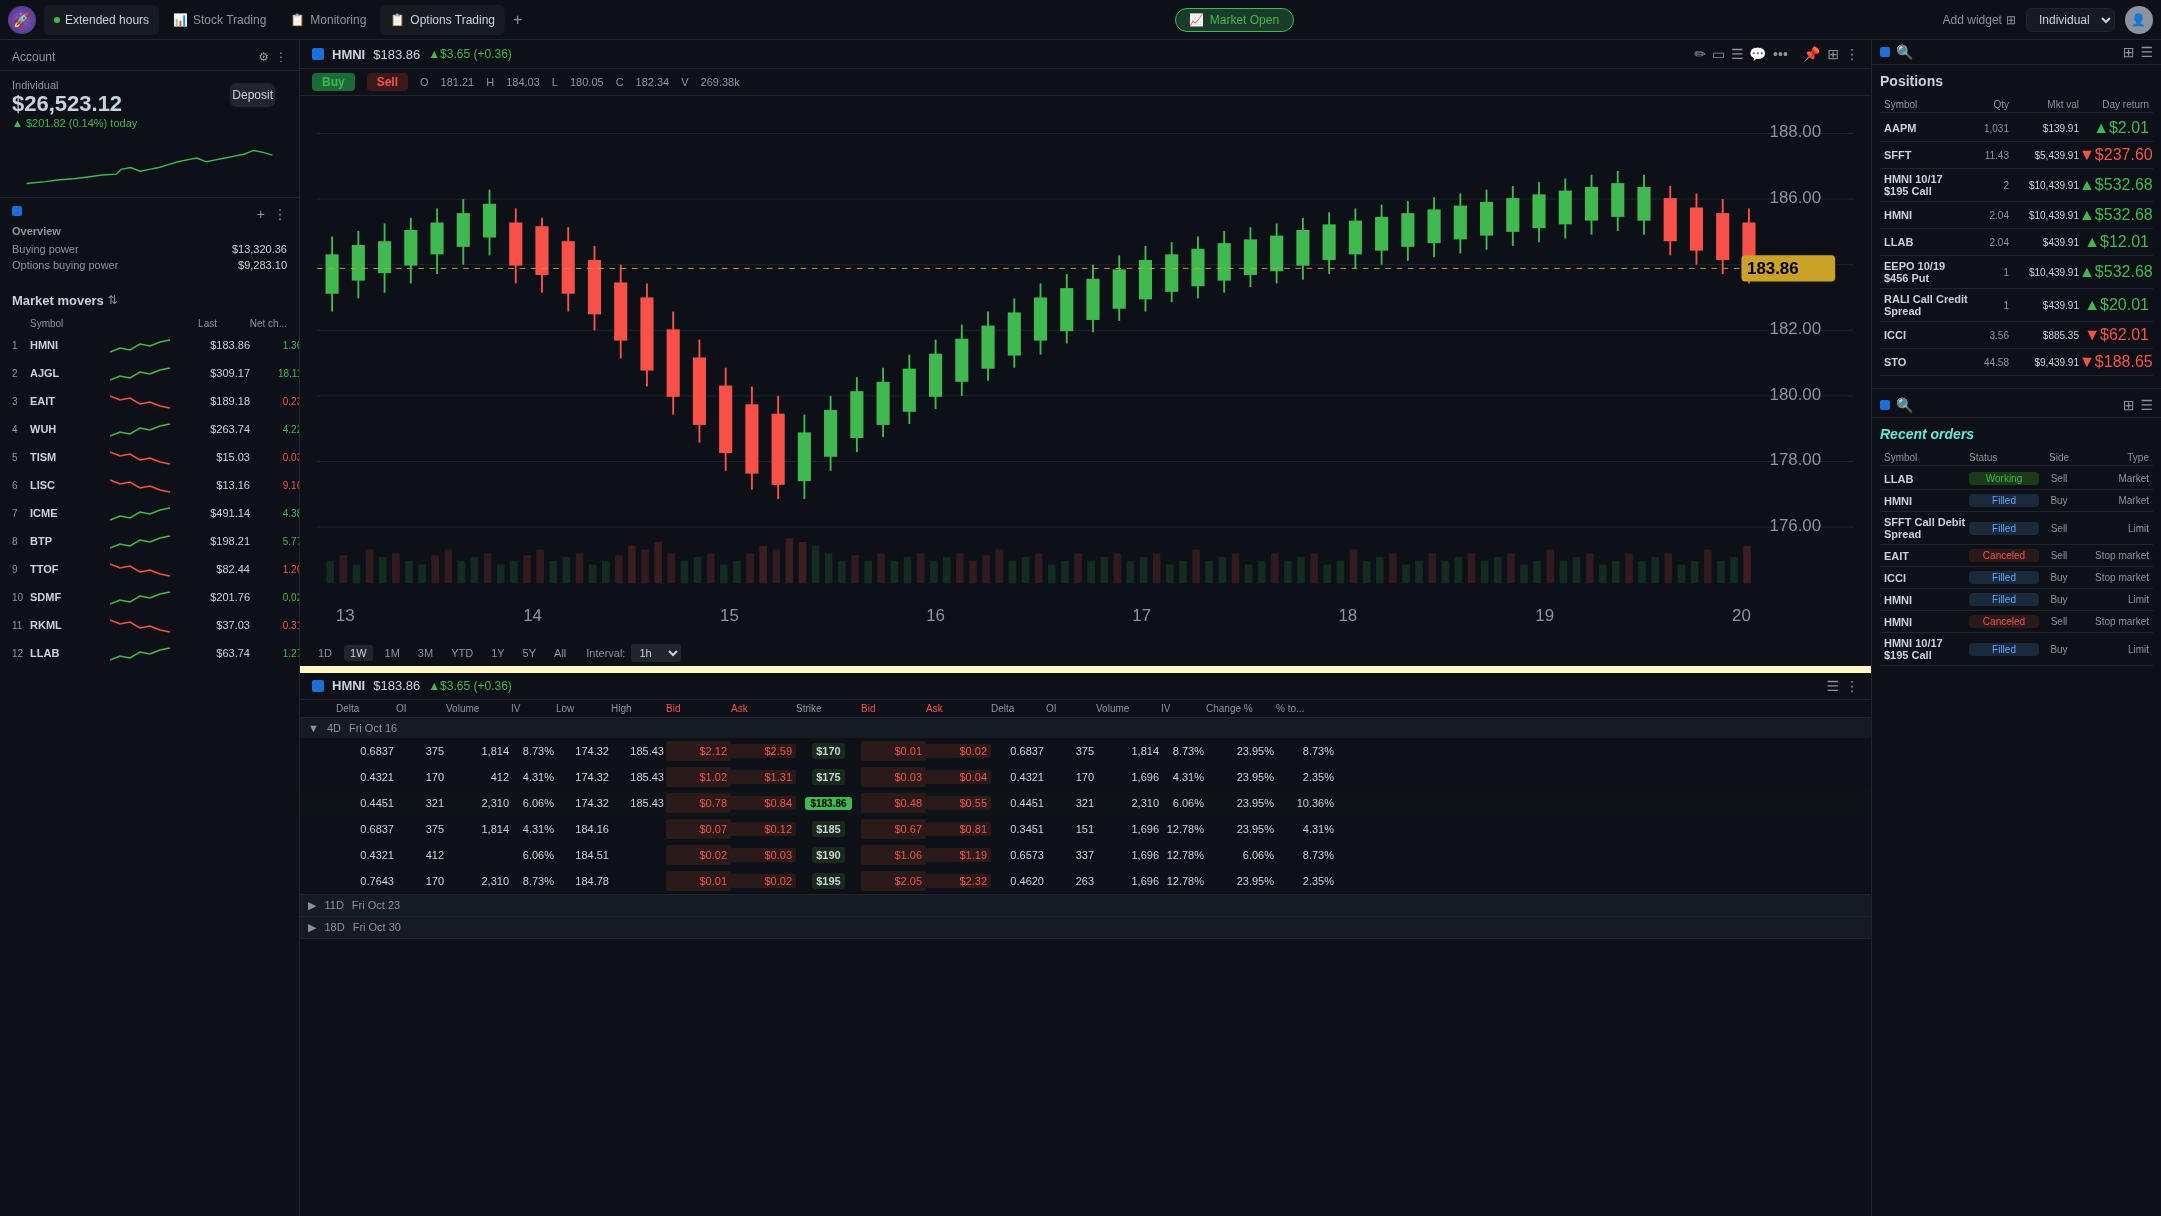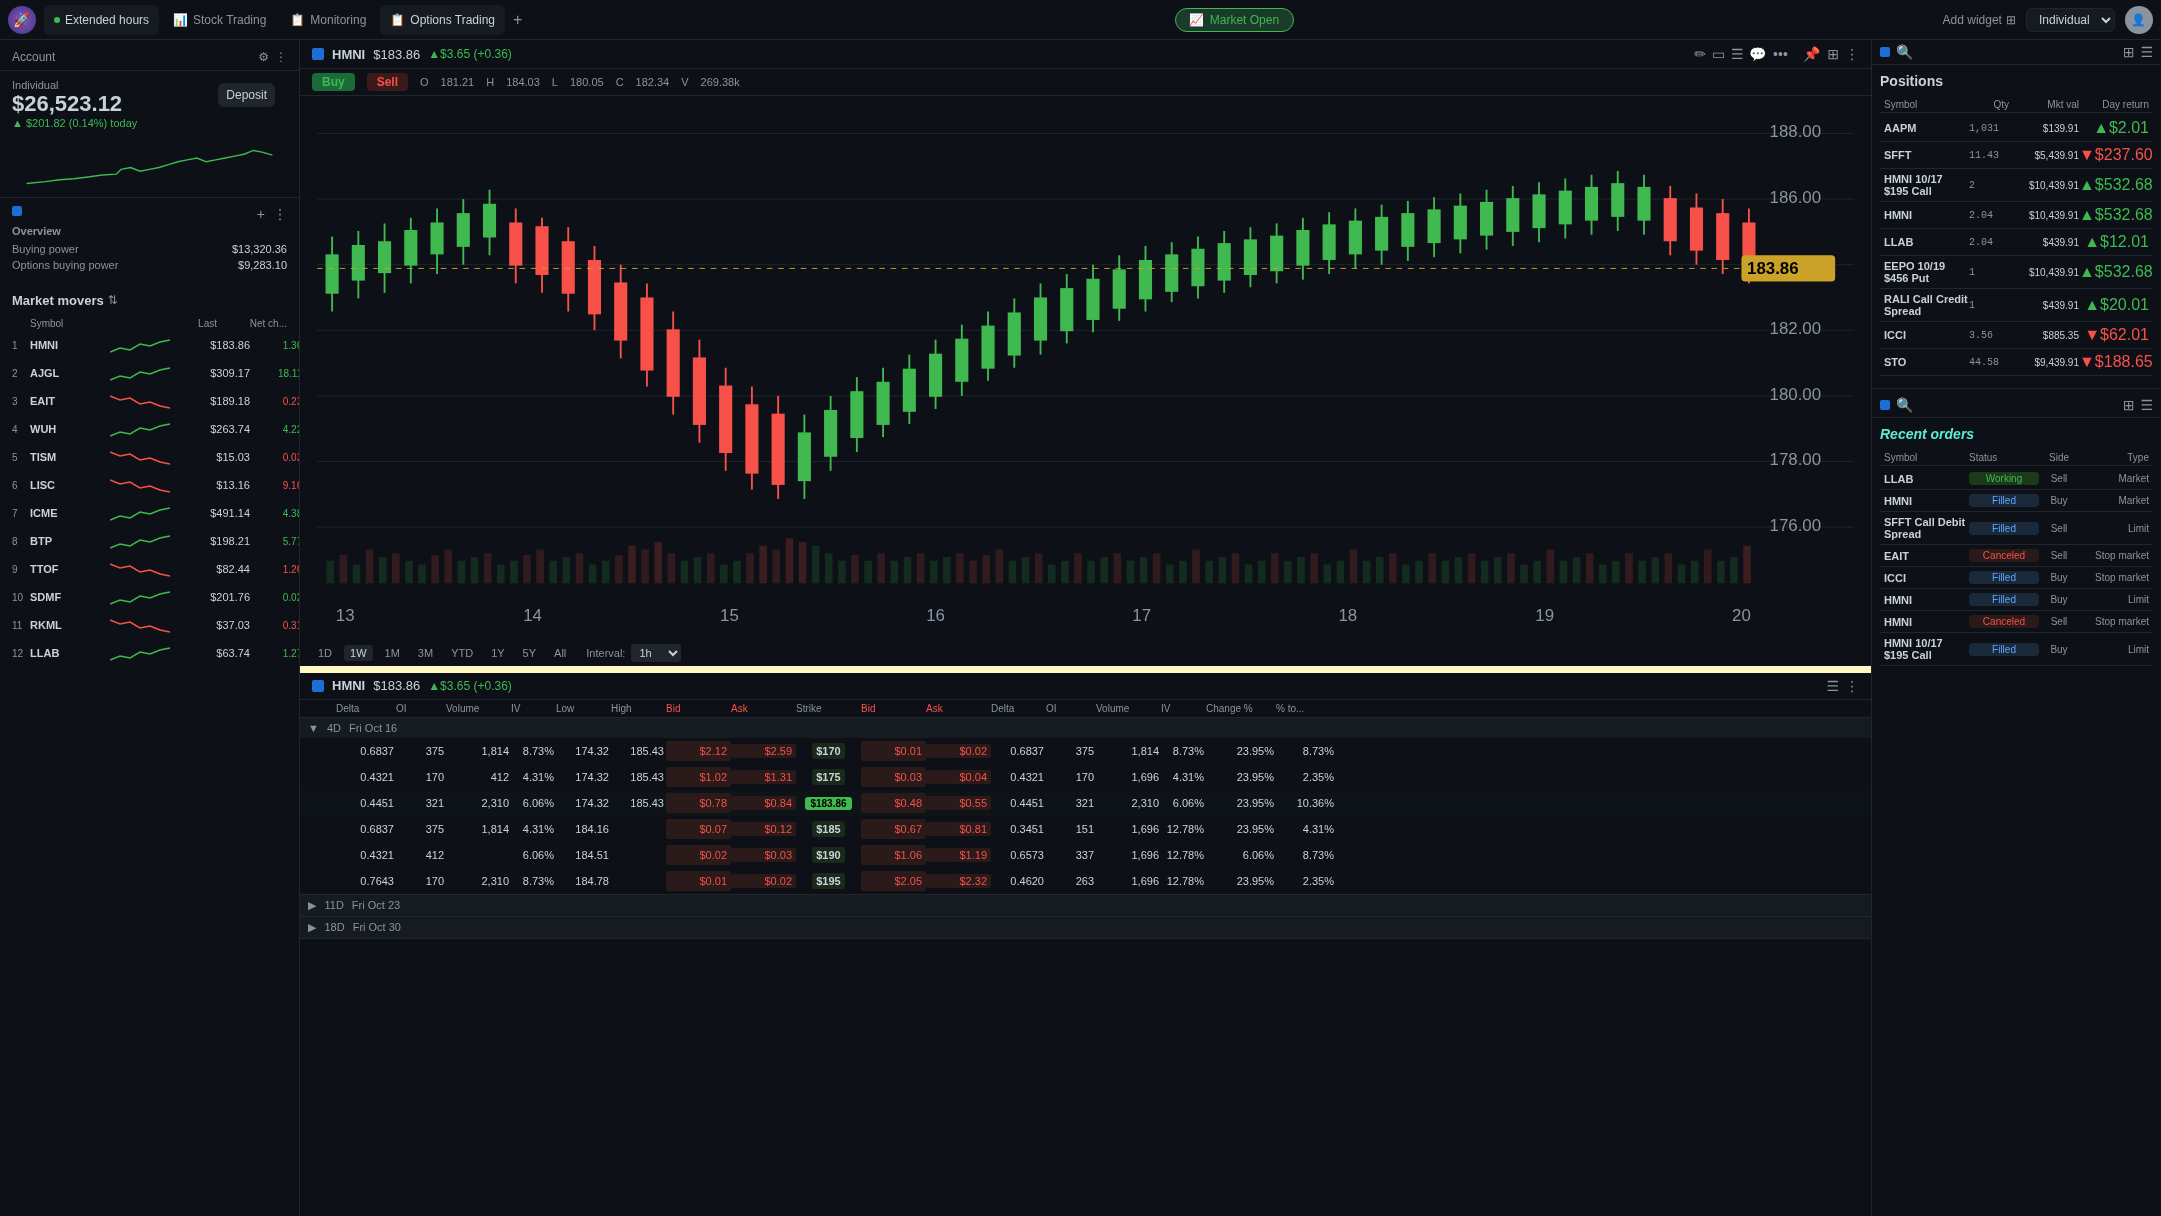--- a/index.html
+++ b/index.html
@@ -25,21 +25,21 @@
     .left-sidebar { width: 300px; flex-shrink: 0; background: #0d1117; border-right: 1px solid #21262d; display: flex; flex-direction: column; overflow-y: auto; }
     .account-header { display: flex; align-items: center; justify-content: space-between; padding: 10px 12px 6px; border-bottom: 1px solid #21262d; }
     .account-title { font-size: 12px; color: #8b949e; }
     .account-icons { display: flex; gap: 6px; color: #8b949e; }
     .account-balance { padding: 8px 12px; }
     .account-type { font-size: 11px; color: #8b949e; }
     .balance-amount { font-size: 22px; font-weight: 600; color: #c9d1d9; }
     .balance-change { font-size: 11px; color: #3fb950; }
     .mini-chart { height: 60px; padding: 4px 12px; }
     .mini-chart svg { width: 100%; height: 100%; }
-    .deposit-btn { margin: 4px 12px; background: #21262d; border: none; color: #c9d1d9; border-radius: 6px; padding: 5px 8px; font-size: 12px; cursor: pointer; float: right; }
+    .deposit-btn { margin: 4px 12px; background: #21262d; border: none; color: #c9d1d9; border-radius: 6px; padding: 5px 2px; font-size: 12px; cursor: pointer; float: right; }
 
     .overview-section { padding: 8px 12px; border-top: 1px solid #21262d; }
     .overview-title { font-size: 11px; color: #8b949e; margin-bottom: 6px; font-weight: 600; }
     .overview-row { display: flex; justify-content: space-between; margin-bottom: 4px; font-size: 11px; color: #8b949e; }
     .overview-val { color: #c9d1d9; }
 
     .market-movers { padding: 6px 0; }
     .market-movers-header { display: flex; align-items: flex-start; padding: 4px 12px; margin-bottom: 4px; }
     .market-movers-title { font-size: 13px; font-weight: 600; color: #c9d1d9; }
     .sort-icon { color: #8b949e; font-size: 12px; margin-left: 4px; cursor: pointer; }
@@ -93,21 +93,21 @@
     
     .right-sidebar { width: 290px; flex-shrink: 0; background: #0d1117; border-left: 1px solid #21262d; display: flex; flex-direction: column; overflow-y: auto; }
 
     .positions-section { padding: 8px; }
     .positions-header { display: flex; align-items: center; justify-content: space-between; margin-bottom: 8px; }
     .positions-title { font-size: 14px; font-weight: 600; color: #c9d1d9; }
 
     .pos-table-header { display: grid; grid-template-columns: 1fr 40px 70px 70px; font-size: 10px; color: #8b949e; padding: 2px 4px; border-bottom: 1px solid #21262d; margin-bottom: 2px; }
     .pos-row { display: grid; grid-template-columns: 1fr 40px 70px 70px; font-size: 11px; padding: 4px 4px; align-items: center; border-bottom: 1px solid #21262d; cursor: pointer; }
     .pos-symbol { font-weight: 600; color: #c9d1d9; font-size: 11px; }
-    .pos-qty { color: #8b949e; font-size: 10px; font-family: Liberation Mono, monospace; }
+    .pos-qty { color: #8b949e; text-align: right; font-size: 10px; }
     .pos-val { text-align: right; font-size: 10px; color: #c9d1d9; }
     .pos-return { text-align: right; font-size: 16px; }
 
     .section-divider { border-top: 1px solid #21262d; margin: 4px 0; }
 
     .orders-section { padding: 8px; }
     .orders-title { font-size: 14px; font-weight: 600; color: #5eead4; margin-bottom: 8px; font-style: italic; }
     .orders-table-header { display: grid; grid-template-columns: 1fr 70px 40px 70px; font-size: 10px; color: #8b949e; padding: 2px 4px; border-bottom: 1px solid #21262d; margin-bottom: 2px; }
     .order-row { display: grid; grid-template-columns: 1fr 70px 40px 70px; font-size: 11px; padding: 4px 4px; align-items: center; border-bottom: 1px solid #21262d; cursor: pointer; }
     .order-symbol { font-weight: 600; color: #c9d1d9; font-size: 11px; }

